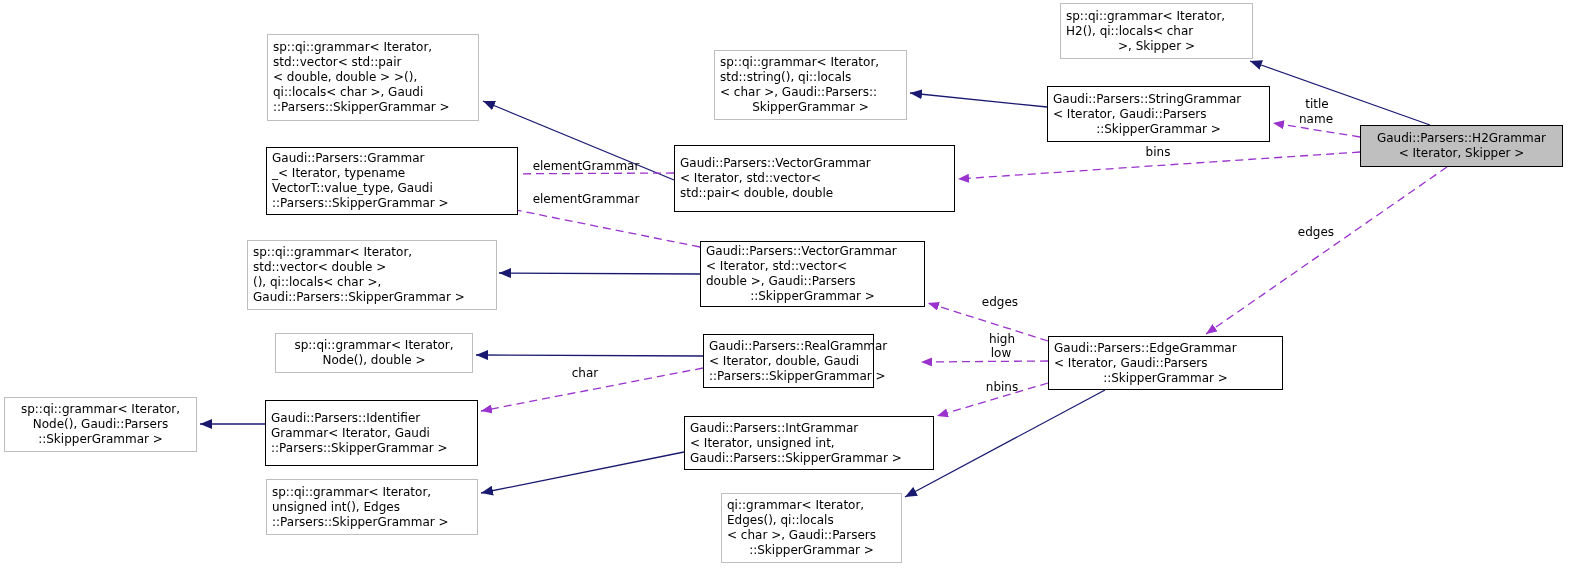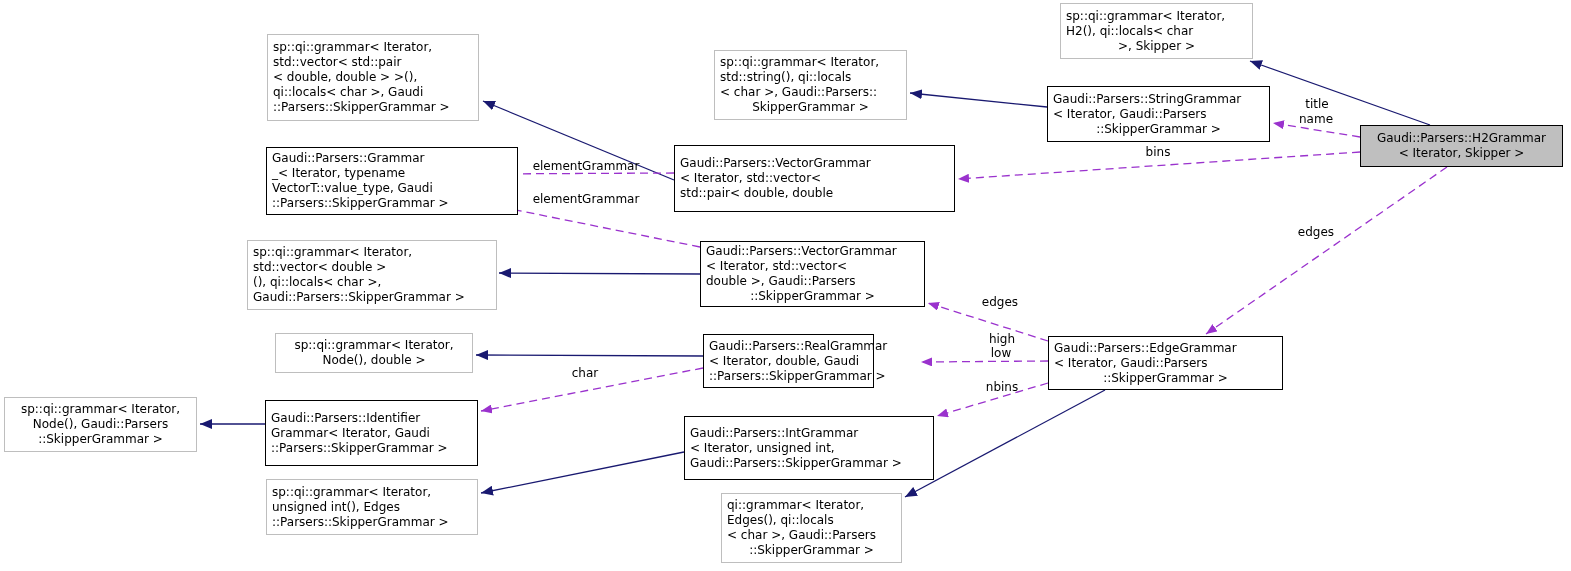--- a/index.html
+++ b/index.html
@@ -116,21 +116,21 @@
     <div>double &gt;, Gaudi::Parsers</div>
     <div class="tc">::SkipperGrammar &gt;</div>
   </div>
 
   <div class="node doc" style="left:703px;top:334px;width:171px;height:54px">
     <div>Gaudi::Parsers::RealGrammar</div>
     <div>&lt; Iterator, double, Gaudi</div>
     <div>::Parsers::SkipperGrammar &gt;</div>
   </div>
 
-  <div class="node doc" style="left:684px;top:416px;width:250px;height:64px">
+  <div class="node doc" style="left:684px;top:416px;width:250px;height:54px">
     <div>Gaudi::Parsers::IntGrammar</div>
     <div>&lt; Iterator, unsigned int,</div>
     <div>Gaudi::Parsers::SkipperGrammar &gt;</div>
   </div>
 
   <div class="node" style="left:721px;top:493px;width:181px;height:70px">
     <div>qi::grammar&lt; Iterator,</div>
     <div>Edges(), qi::locals</div>
     <div>&lt; char &gt;, Gaudi::Parsers</div>
     <div class="tc">::SkipperGrammar &gt;</div>

